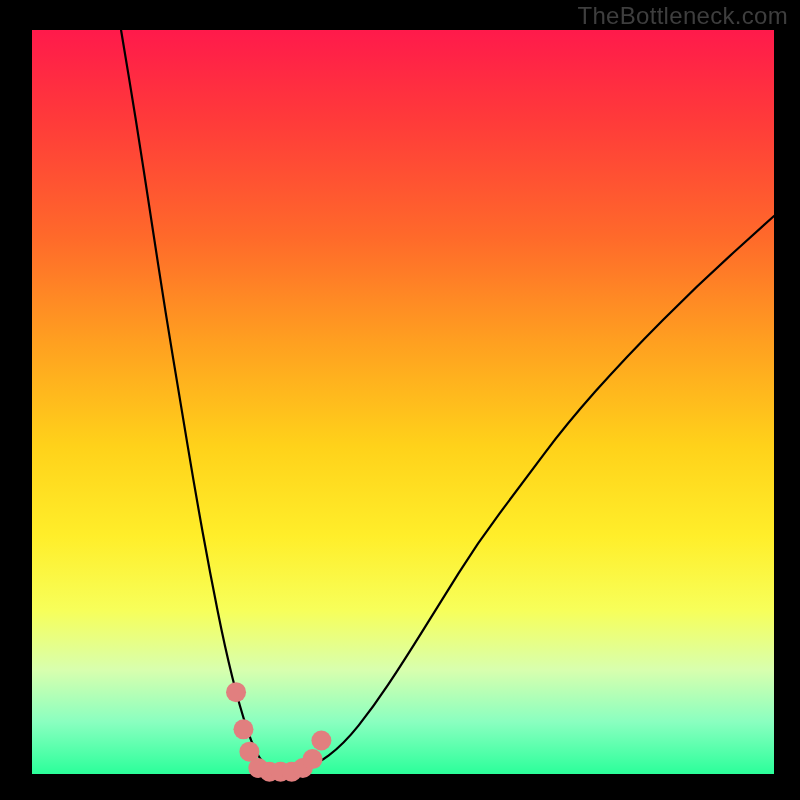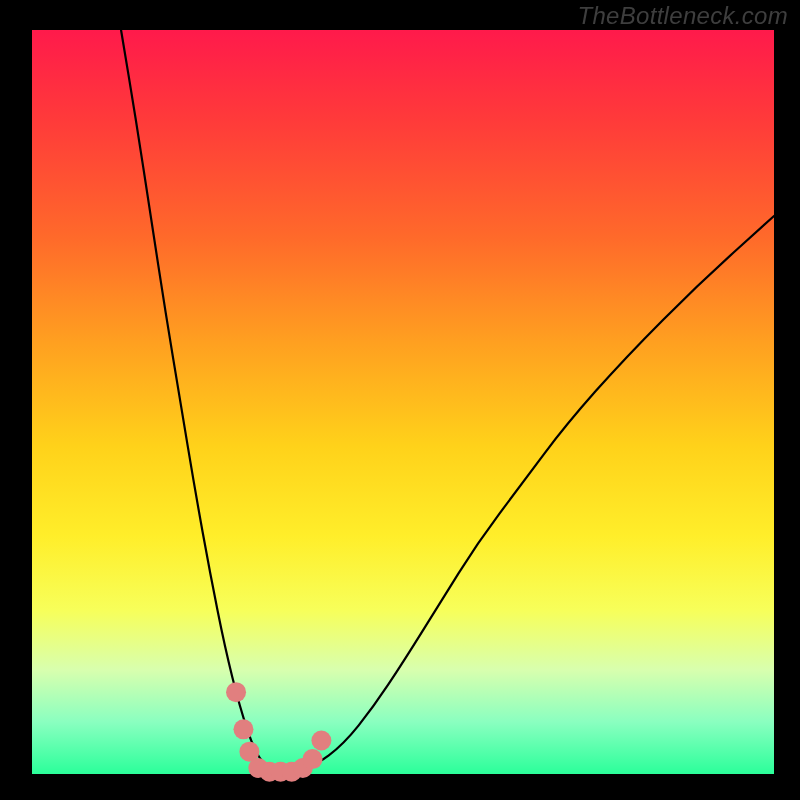--- a/index.html
+++ b/index.html
@@ -35,21 +35,20 @@
   }
   .watermark {
     position: absolute;
     top: 2px;
     right: 12px;
     color: #3e3e3e;
     font-size: 24px;
     font-weight: 500;
     letter-spacing: 0.3px;
     user-select: none;
-    font-style: italic;
   }
   svg.curves {
     position: absolute;
     left: 0;
     top: 0;
   }
 </style>
 </head>
 <body>
 

